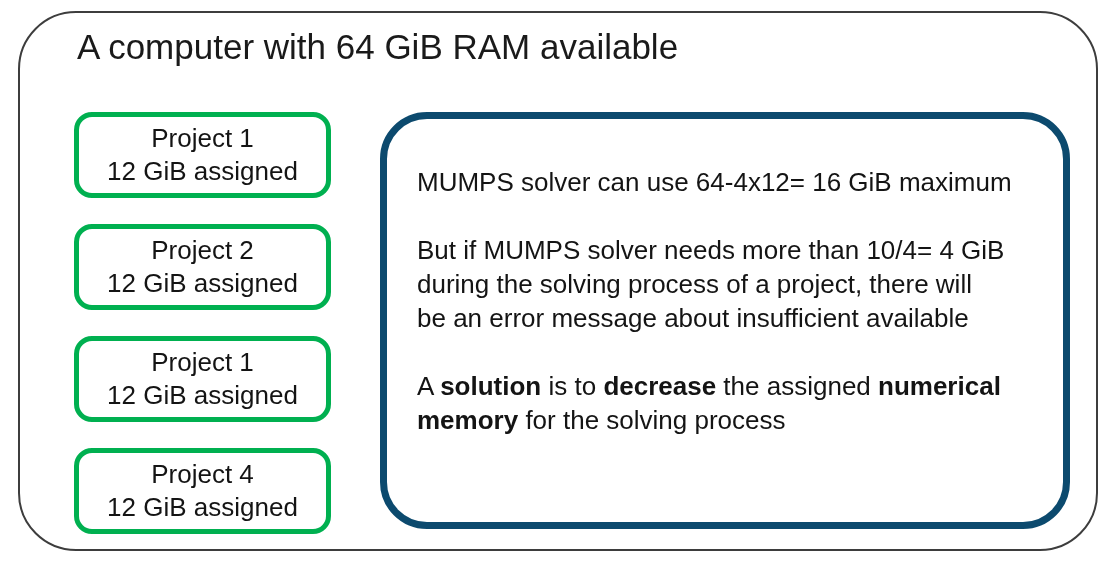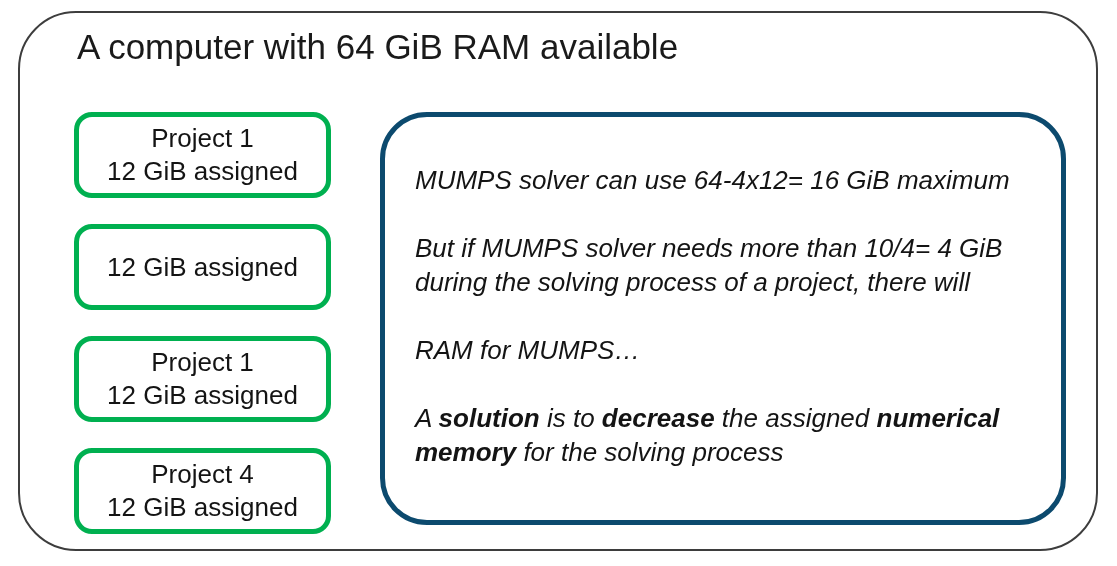--- a/index.html
+++ b/index.html
@@ -55,24 +55,23 @@
     line-height: 33px;
     color: #141414;
     text-align: center;
   }
   .note-box {
     position: absolute;
     left: 360px;
     top: 99px;
     width: 676px;
     height: 403px;
-    border: 5px solid #0c4a6e;
+    border: 7px solid #0c4a6e;
     border-radius: 47px;
     background: #ffffff;
-    font-style: italic;
   }
   .note-content {
     position: absolute;
     left: 30px;
     top: 46px;
     right: 12px;
     font-size: 26px;
     line-height: 34px;
     color: #141414;
   }
@@ -92,33 +91,34 @@
 <div class="canvas">
   <div class="outer-box">
     <div class="title">A computer with 64 GiB RAM available</div>
 
     <div class="projects">
       <div class="project-card">
         <div>Project 1</div>
         <div>12 GiB assigned</div>
       </div>
       <div class="project-card">
+        <div>Project 2</div>
         <div>12 GiB assigned</div>
       </div>
       <div class="project-card">
         <div>Project 1</div>
         <div>12 GiB assigned</div>
       </div>
       <div class="project-card">
         <div>Project 4</div>
         <div>12 GiB assigned</div>
       </div>
     </div>
 
     <div class="note-box">
       <div class="note-content">
           <p class="note-para"><span>MUMPS solver can use 64-4x12= 16 GiB maximum</span></p>
-          <p class="note-para"><span>But if MUMPS solver needs more than 10/4= 4 GiB</span><br><span>during the solving process of a project, there will</span><br><br><span>RAM for MUMPS…</span></p>
+          <p class="note-para"><span>But if MUMPS solver needs more than 10/4= 4 GiB</span><br><span>during the solving process of a project, there will</span><br><span>be an error message about insufficient available</span><br></p>
           <p class="note-para"><span>A </span><span class="bold">solution</span><span> is to </span><span class="bold">decrease</span><span> the assigned </span><span class="bold">numerical</span><br><span class="bold">memory</span><span> for the solving process</span></p>
         </div>
     </div>
   </div>
 </div>
 
 </body></html>

